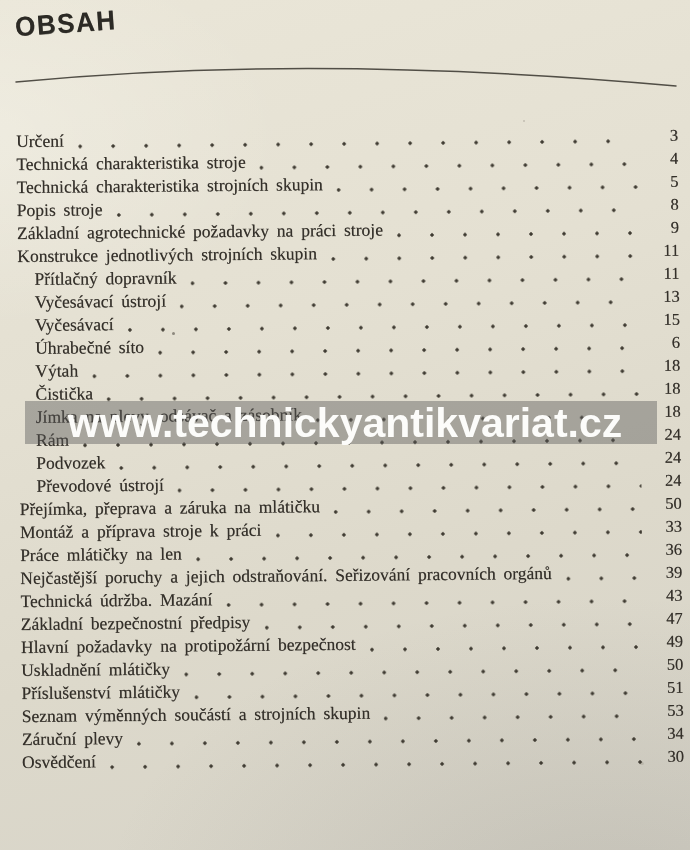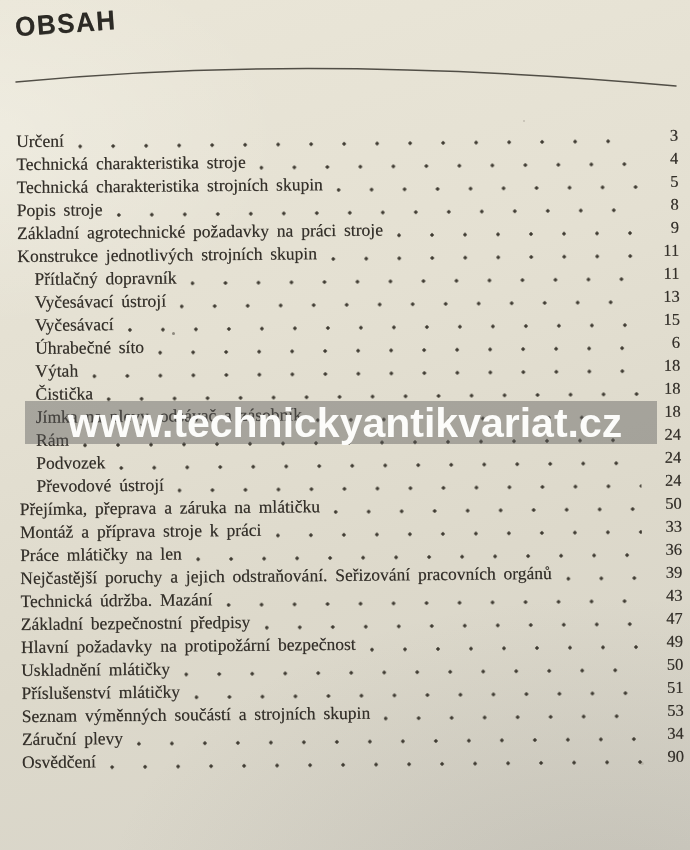--- a/index.html
+++ b/index.html
@@ -208,21 +208,21 @@
         <span class="pageno">53</span>
       </div>
       <div class="row">
         <span class="label">Záruční plevy</span>
         <span class="leader"></span>
         <span class="pageno">34</span>
       </div>
       <div class="row">
         <span class="label">Osvědčení</span>
         <span class="leader"></span>
-        <span class="pageno">90</span>
+        <span class="pageno">30</span>
       </div>
     </div>
 
   <div class="watermark-band">
     <span class="watermark-text">www.technickyantikvariat.cz</span>
   </div>
 
   <div class="speck s1"></div>
   <div class="speck s2"></div>
   <div class="speck s3"></div>

